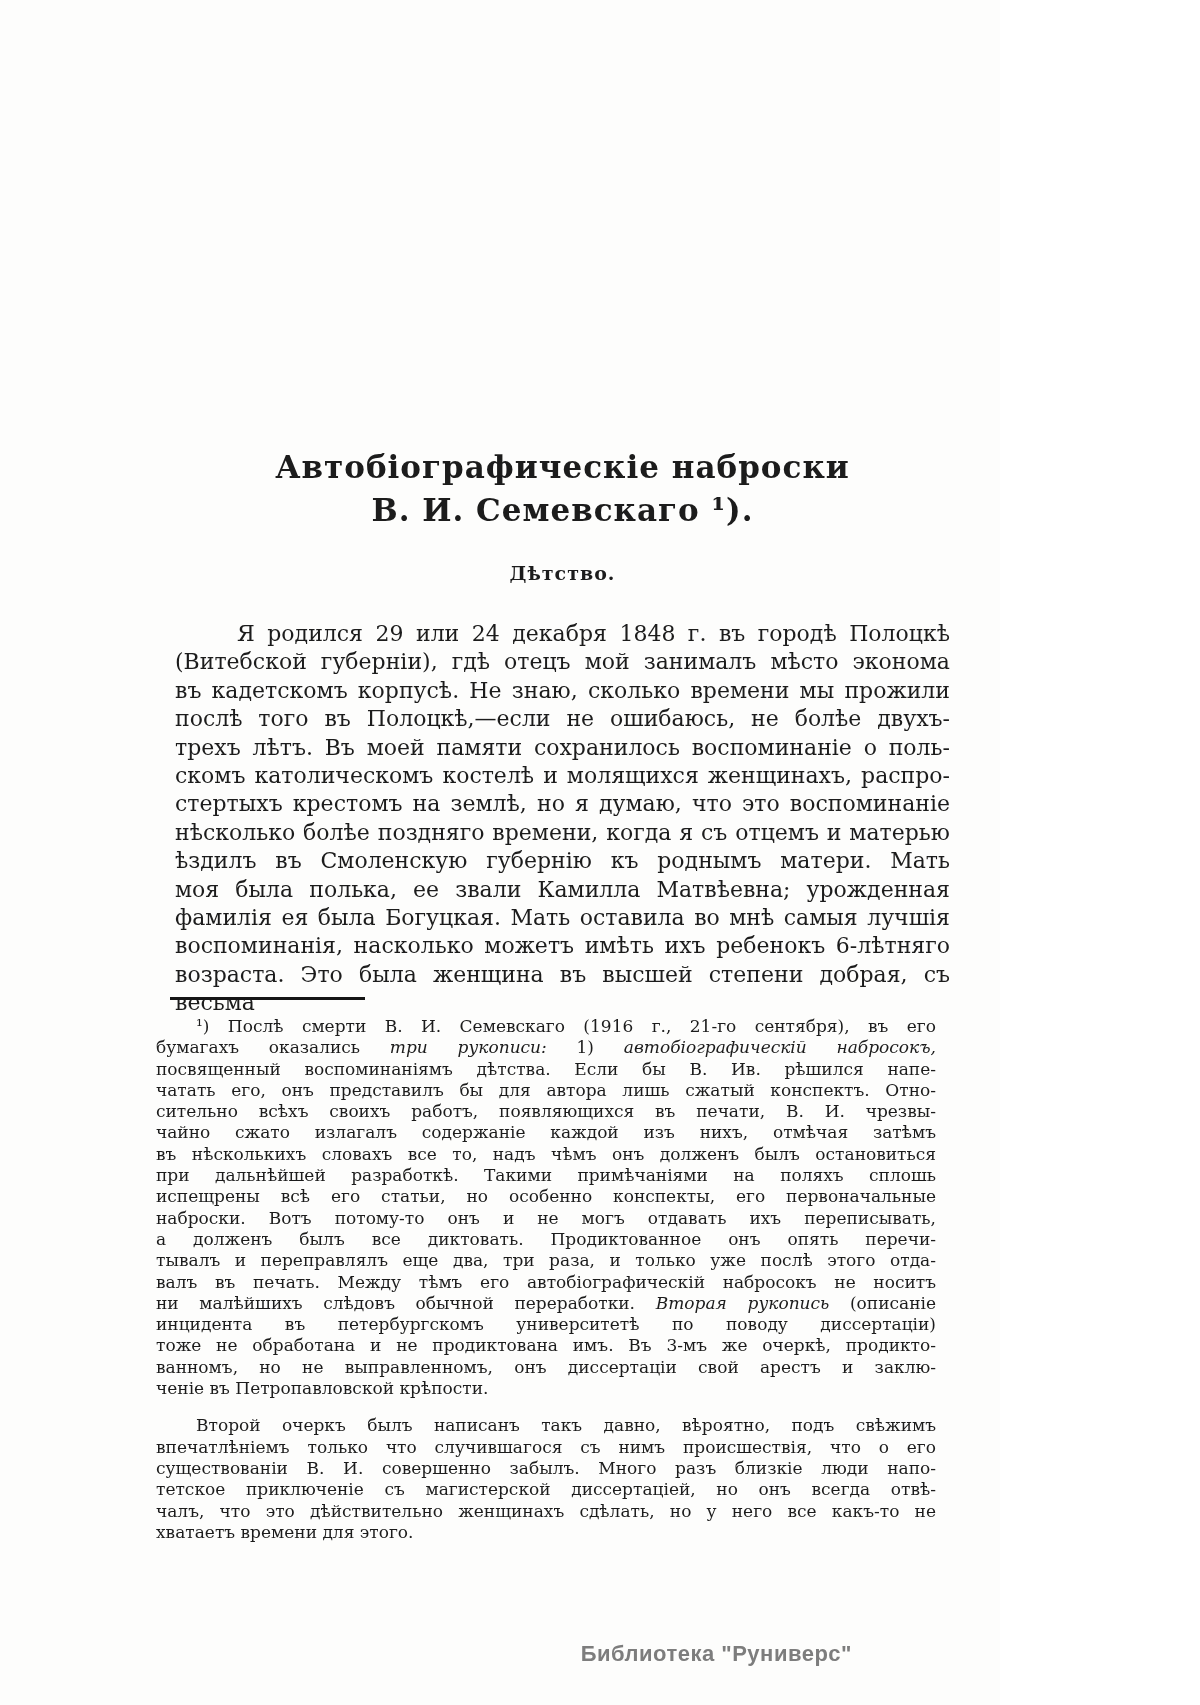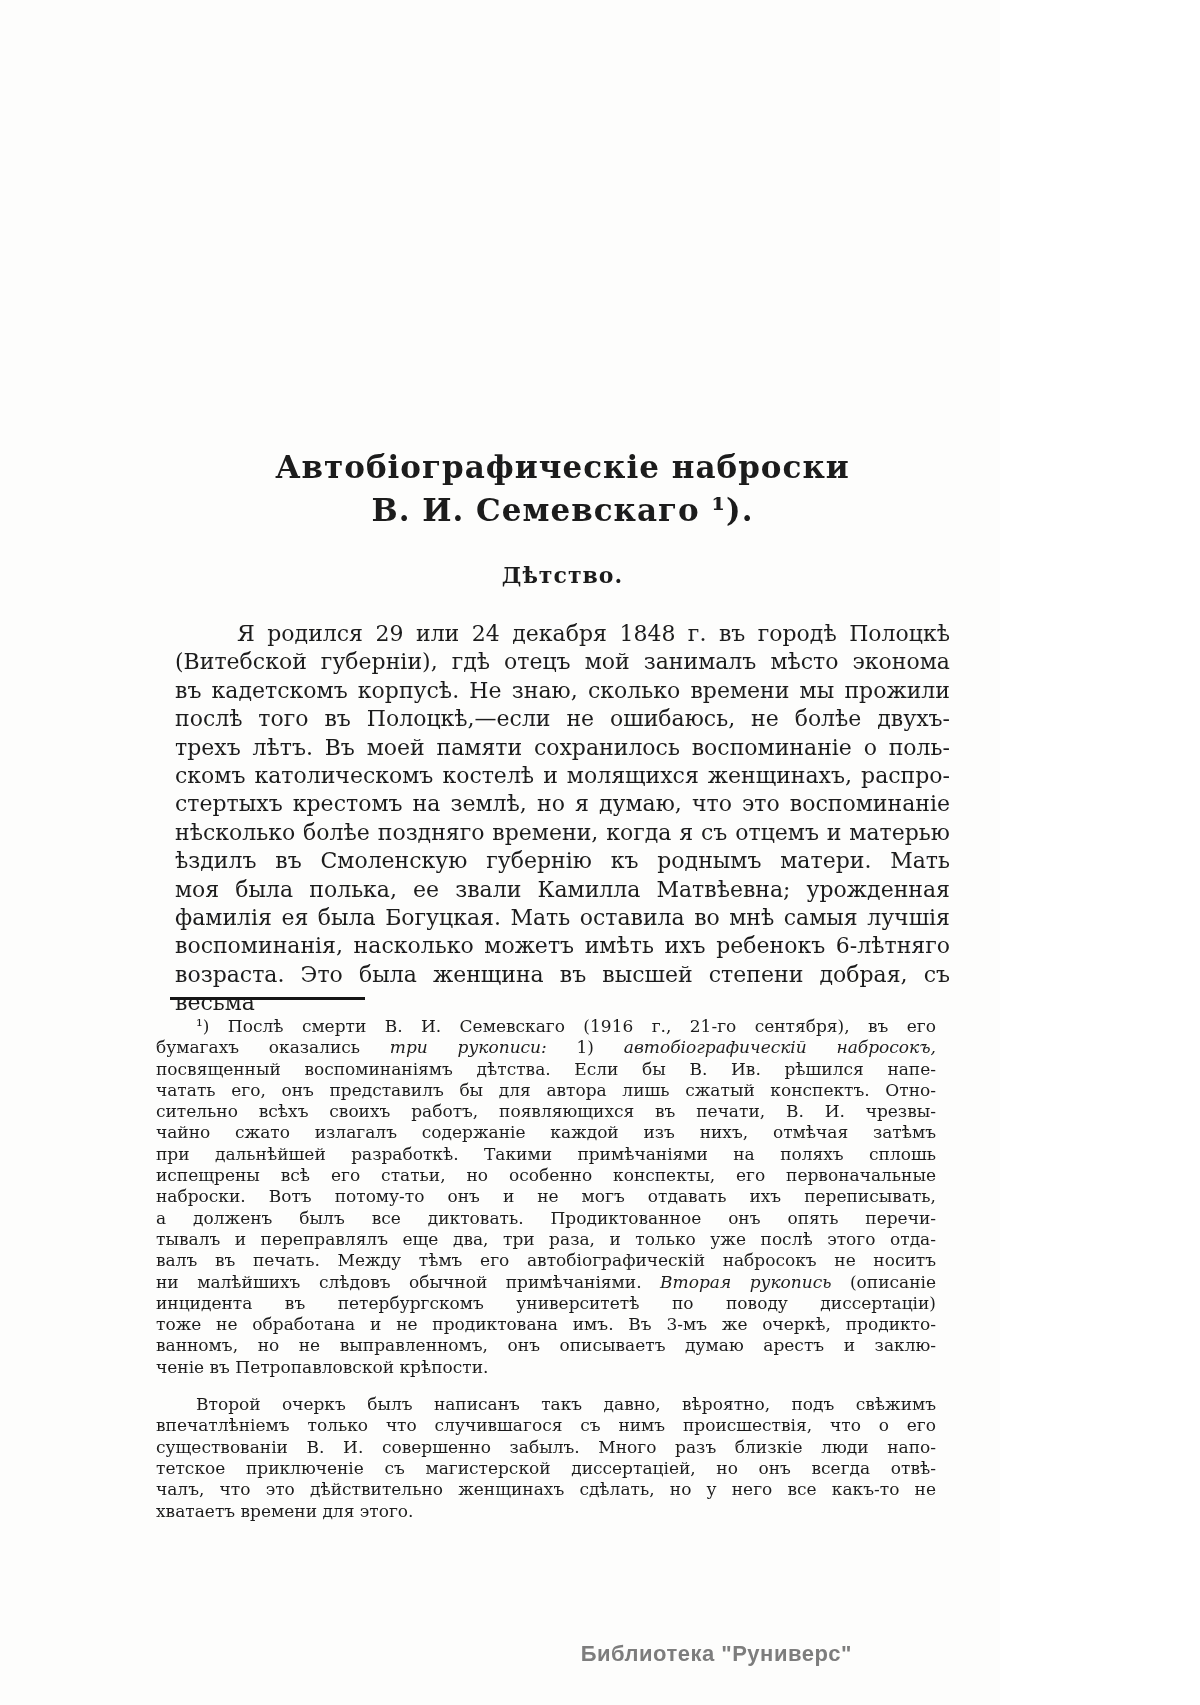--- a/index.html
+++ b/index.html
@@ -23,21 +23,21 @@
     line-height: 43px;
     letter-spacing: 1px;
   }
   #subtitle {
     position: absolute;
     left: 175px;
     top: 562px;
     width: 775px;
     text-align: center;
     font-weight: bold;
-    font-size: 22px;
+    font-size: 19px;
     letter-spacing: 1px;
   }
   #main-paragraph {
     position: absolute;
     left: 175px;
     top: 620px;
     width: 775px;
     font-size: 22px;
     line-height: 28.4px;
   }
@@ -103,30 +103,31 @@
   <div id="footnote">
     <div id="footnote-rule"></div>
     <div id="footnote-text">
         <div class="fn-para">
           <div class="line jl ind-fn"><span>¹) Послѣ смерти В. И. Семевскаго (1916 г., 21-го сентября), въ его</span></div>
           <div class="line jl"><span>бумагахъ оказались </span><span class="it">три рукописи:</span><span> 1) </span><span class="it">автобіографическій набросокъ,</span></div>
           <div class="line jl"><span>посвященный воспоминаніямъ дѣтства. Если бы В. Ив. рѣшился напе-</span></div>
           <div class="line jl"><span>чатать его, онъ представилъ бы для автора лишь сжатый конспектъ. Отно-</span></div>
           <div class="line jl"><span>сительно всѣхъ своихъ работъ, появляющихся въ печати, В. И. чрезвы-</span></div>
           <div class="line jl"><span>чайно сжато излагалъ содержаніе каждой изъ нихъ, отмѣчая затѣмъ</span></div>
+          <div class="line jl"><span>въ нѣсколькихъ словахъ все то, надъ чѣмъ онъ долженъ былъ остановиться</span></div>
           <div class="line jl"><span>при дальнѣйшей разработкѣ. Такими примѣчаніями на поляхъ сплошь</span></div>
           <div class="line jl"><span>испещрены всѣ его статьи, но особенно конспекты, его первоначальные</span></div>
           <div class="line jl"><span>наброски. Вотъ потому-то онъ и не могъ отдавать ихъ переписывать,</span></div>
           <div class="line jl"><span>а долженъ былъ все диктовать. Продиктованное онъ опять перечи-</span></div>
           <div class="line jl"><span>тывалъ и переправлялъ еще два, три раза, и только уже послѣ этого отда-</span></div>
           <div class="line jl"><span>валъ въ печать. Между тѣмъ его автобіографическій набросокъ не носитъ</span></div>
-          <div class="line jl"><span>ни малѣйшихъ слѣдовъ обычной примѣчаніями. </span><span class="it">Вторая рукопись</span><span> (описаніе</span></div>
+          <div class="line jl"><span>ни малѣйшихъ слѣдовъ обычной переработки. </span><span class="it">Вторая рукопись</span><span> (описаніе</span></div>
           <div class="line jl"><span>инцидента въ петербургскомъ университетѣ по поводу диссертаціи)</span></div>
           <div class="line jl"><span>тоже не обработана и не продиктована имъ. Въ 3-мъ же очеркѣ, продикто-</span></div>
-          <div class="line jl"><span>ванномъ, но не выправленномъ, онъ описываетъ думаю арестъ и заклю-</span></div>
+          <div class="line jl"><span>ванномъ, но не выправленномъ, онъ диссертаціи свой арестъ и заклю-</span></div>
           <div class="line"><span>ченіе въ Петропавловской крѣпости.</span></div>
         </div>
         <div class="fn-para">
           <div class="line jl ind-fn"><span>Второй очеркъ былъ написанъ такъ давно, вѣроятно, подъ свѣжимъ</span></div>
           <div class="line jl"><span>впечатлѣніемъ только что случившагося съ нимъ происшествія, что о его</span></div>
           <div class="line jl"><span>существованіи В. И. совершенно забылъ. Много разъ близкіе люди напо-</span></div>
           <div class="line jl"><span>тетское приключеніе съ магистерской диссертаціей, но онъ всегда отвѣ-</span></div>
           <div class="line jl"><span>чалъ, что это дѣйствительно женщинахъ сдѣлать, но у него все какъ-то не</span></div>
           <div class="line"><span>хватаетъ времени для этого.</span></div>
         </div>

